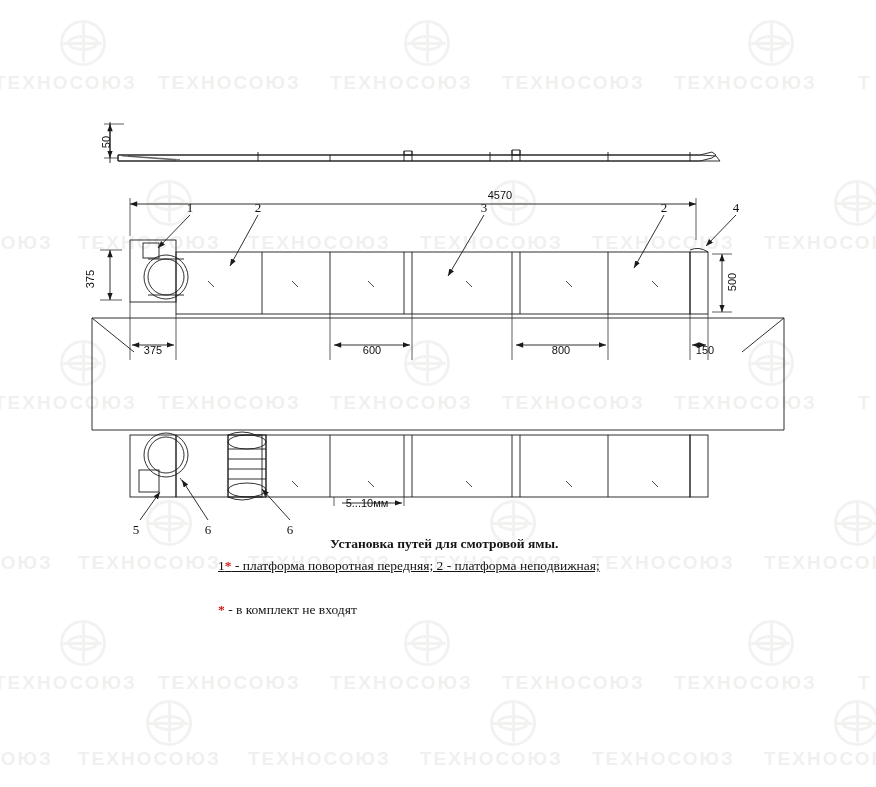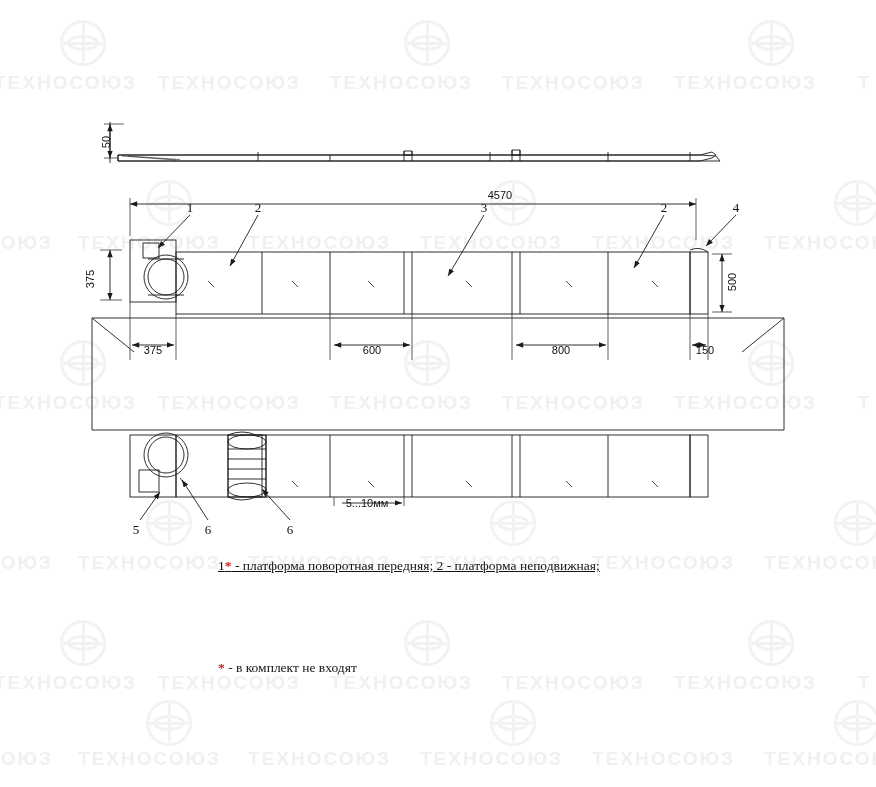--- a/index.html
+++ b/index.html
@@ -419,24 +419,25 @@
       <text class="num-label" x="484" y="212" text-anchor="middle">3</text>
       <text class="num-label" x="664" y="212" text-anchor="middle">2</text>
       <text class="num-label" x="736" y="212" text-anchor="middle">4</text>
 
       <text class="num-label" x="136" y="534" text-anchor="middle">5</text>
       <text class="num-label" x="208" y="534" text-anchor="middle">6</text>
       <text class="num-label" x="290" y="534" text-anchor="middle">6</text>
     </g>
   </svg>
 
+  <div class="caption bold" style="left:330px; top:536px;">Установка путей для смотровой ямы.</div>
 
   <div class="caption" style="left:218px; top:558px;text-decoration:underline;">
     <span>1</span><span class="red">*</span><span> -  платформа поворотная передняя; 2 - платформа неподвижная;</span>
   </div>
 
 
 
-  <div class="caption" style="left:218px; top:660px;">
+  <div class="caption" style="left:218px; top:602px;">
     <span class="red">*</span><span>  -  в комплект не входят</span>
   </div>
 
 </div>
 
 </body></html>

